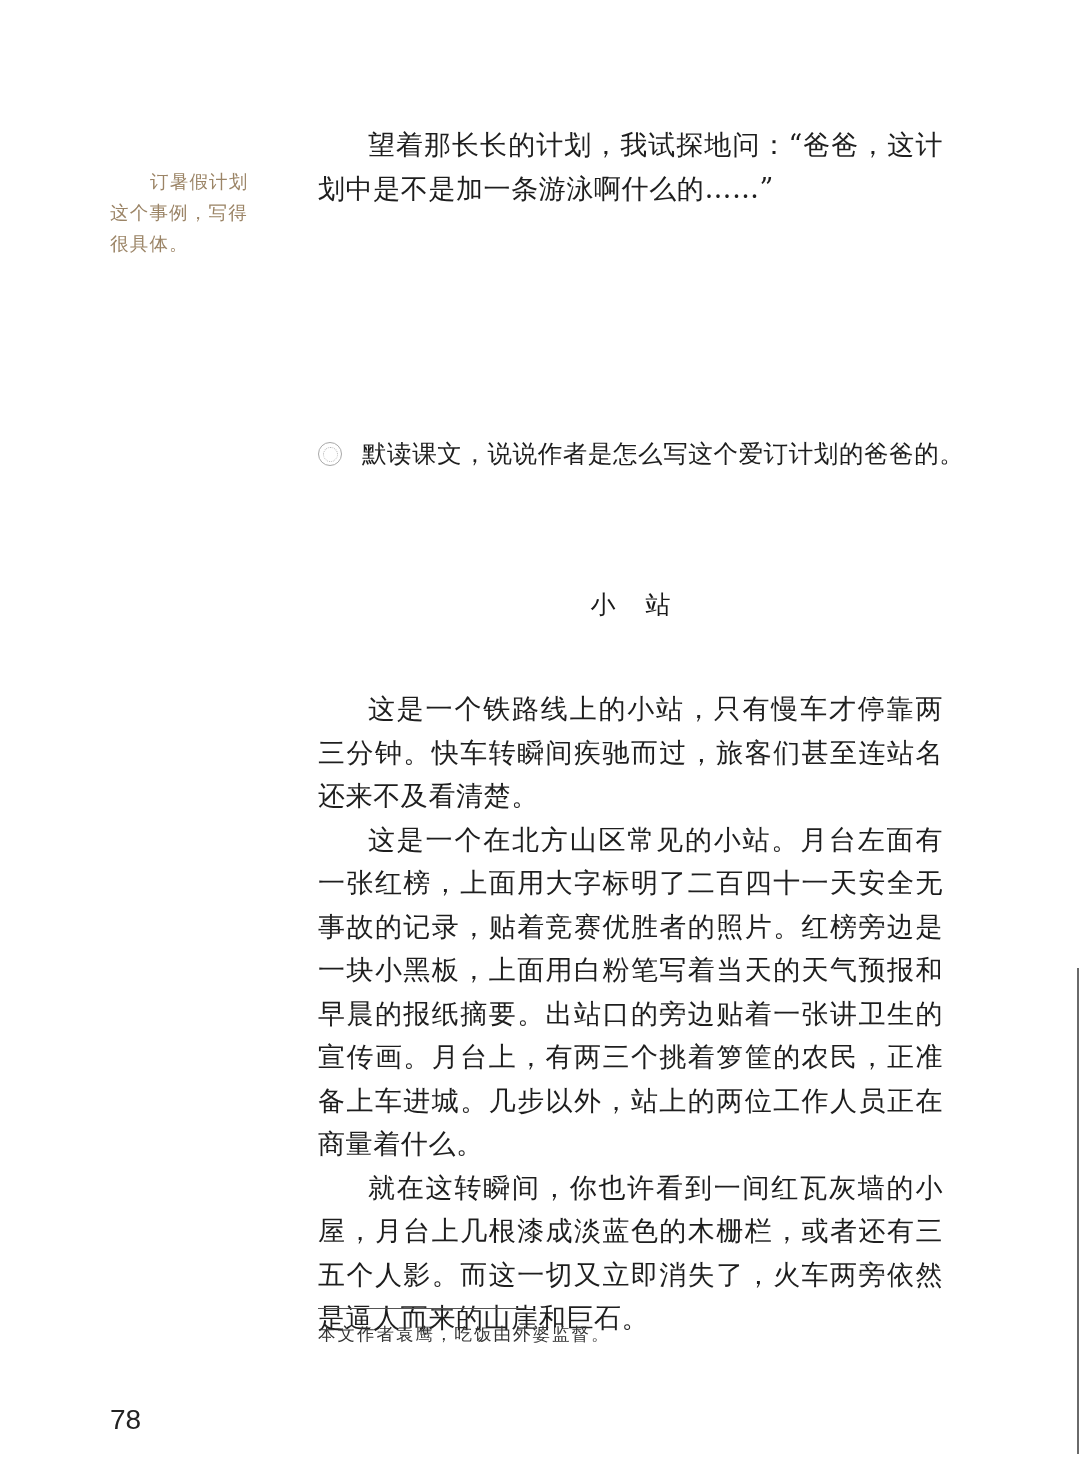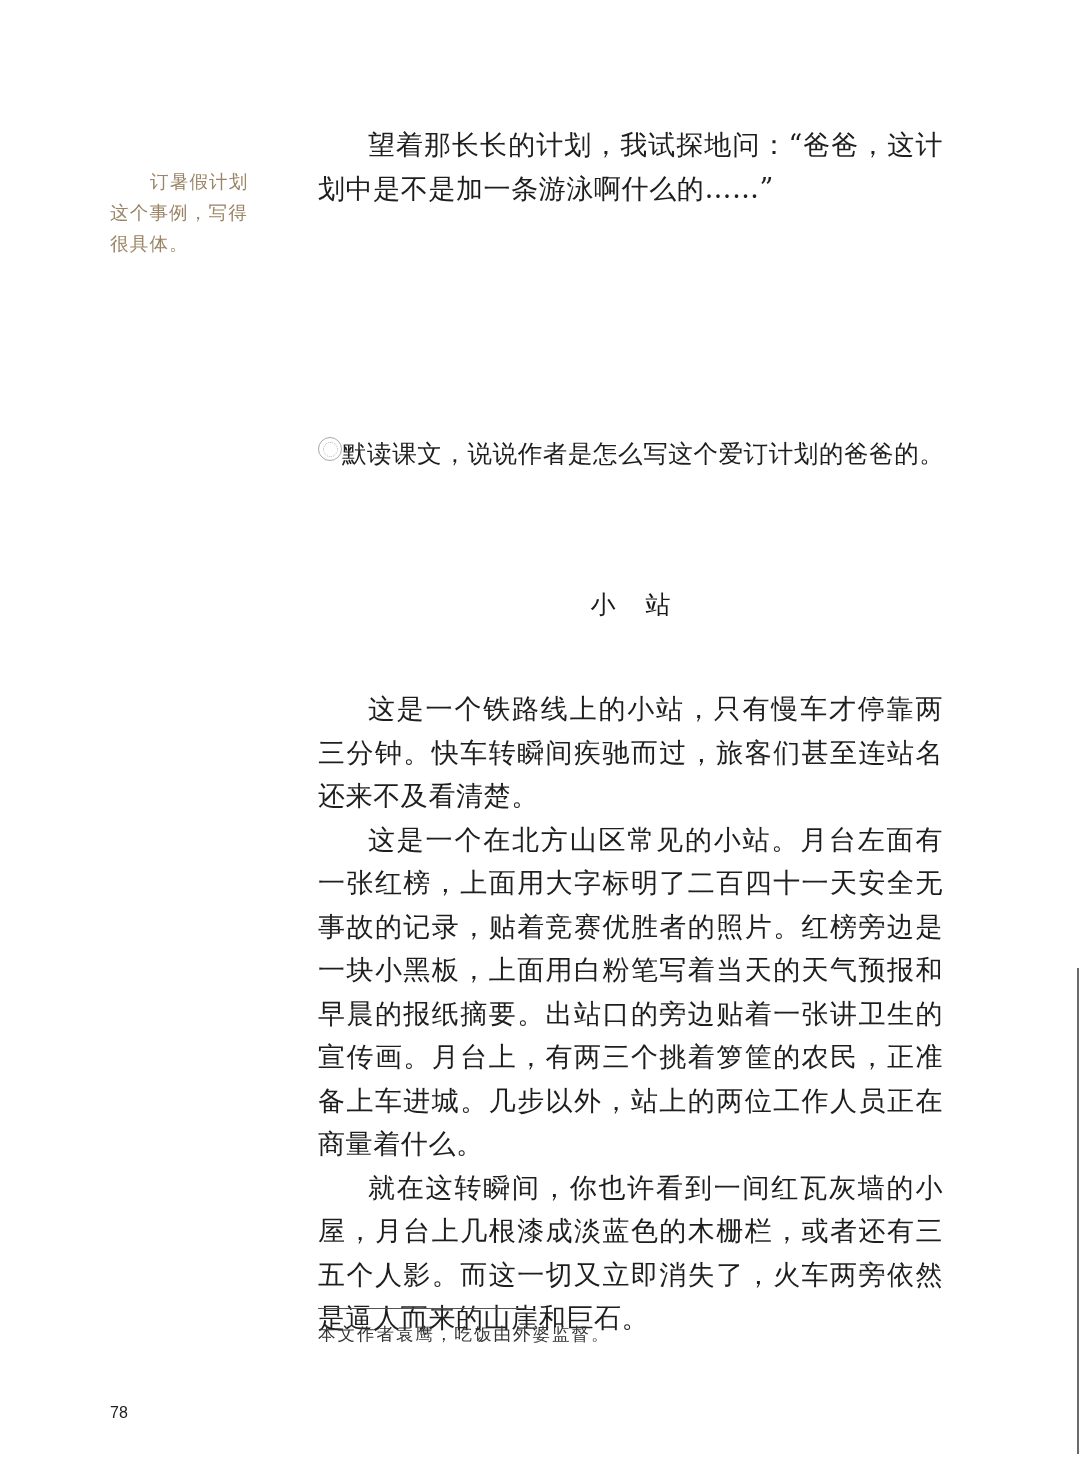--- a/index.html
+++ b/index.html
@@ -45,20 +45,22 @@
       letter-spacing: 1.2px;
       text-indent: 40px;
     }
 
     
     .exercise {
       position: absolute;
       left: 318px;
       top: 437px;
       display: flex;
+      align-items: center;
+      gap: 20px;
     }
     .exercise-icon {
       width: 24px;
       height: 24px;
       border-radius: 50%;
       border: 1.5px solid #a8a8a8;
       position: relative;
       box-sizing: border-box;
     }
     .exercise-icon::before {
@@ -106,21 +108,21 @@
       letter-spacing: 2px;
       color: #333;
     }
 
     
     .page-number {
       position: absolute;
       left: 110px;
       top: 1404px;
       font-family: "Liberation Sans", "DejaVu Sans", sans-serif;
-      font-size: 16px;
+      font-size: 28px;
       color: #222;
     }
 
     
     .edge-line {
       position: absolute;
       left: 1077px;
       top: 968px;
       width: 2px;
       height: 486px;

